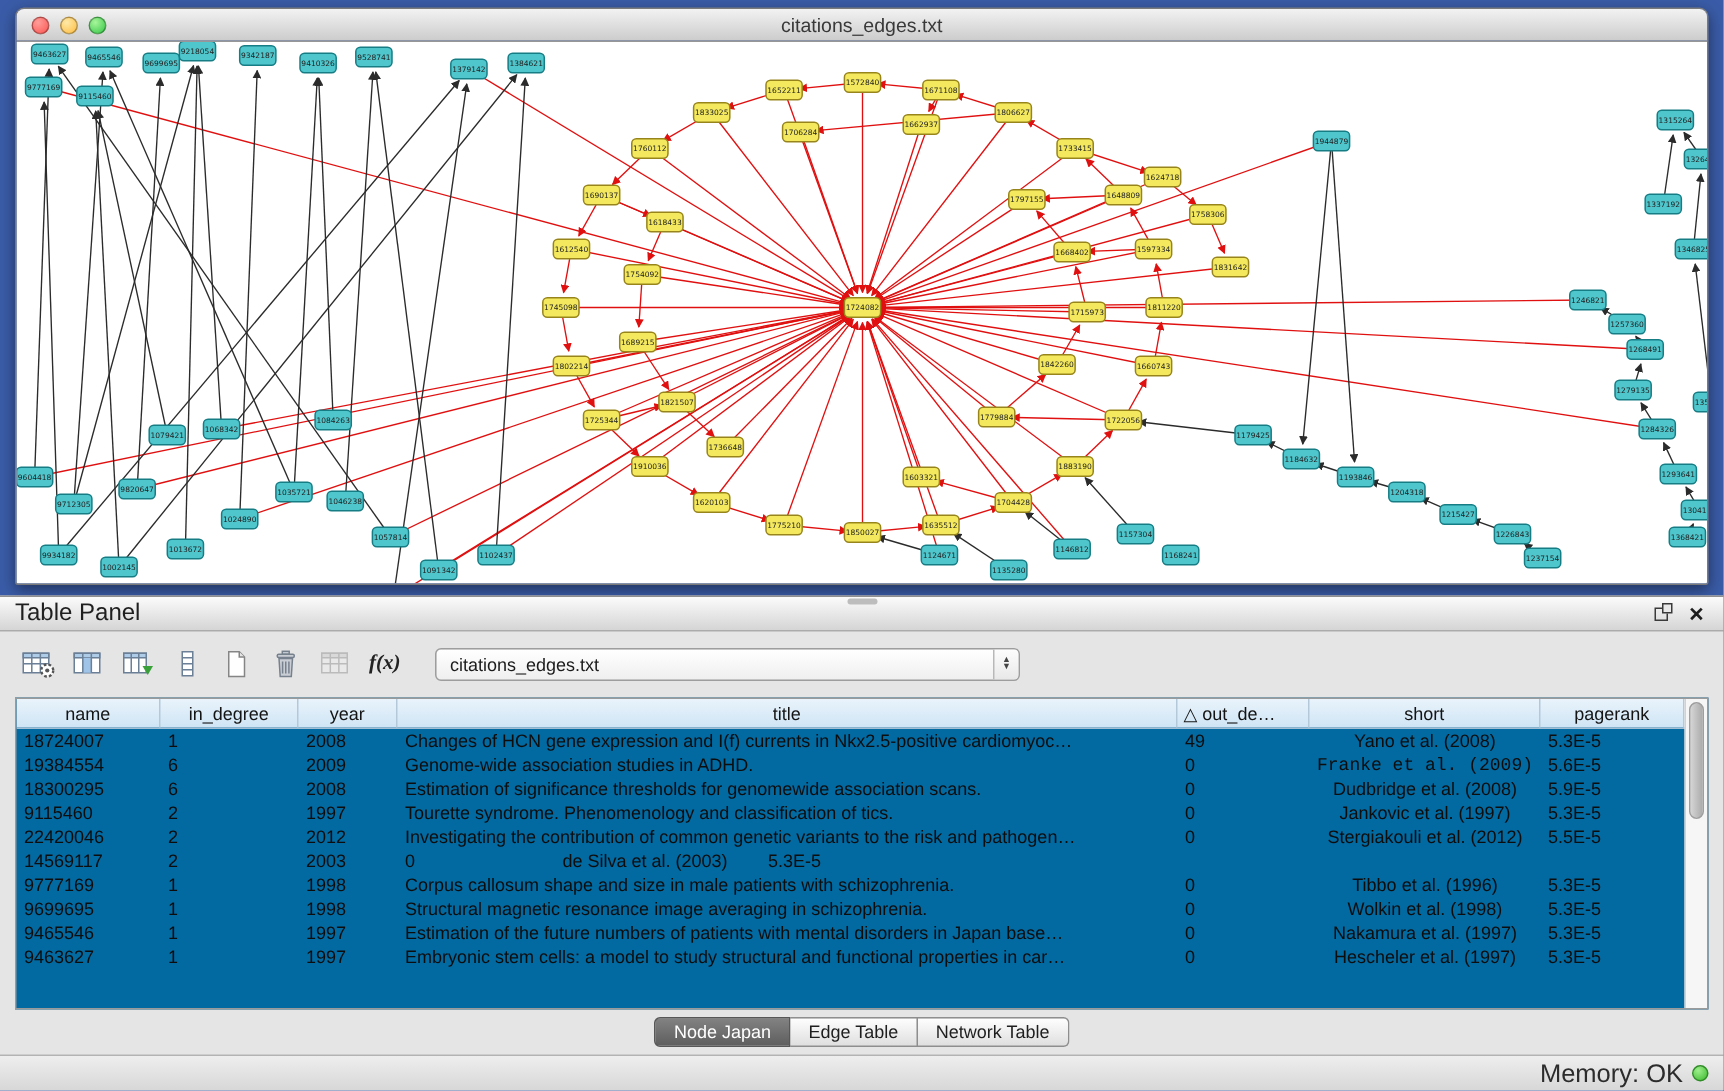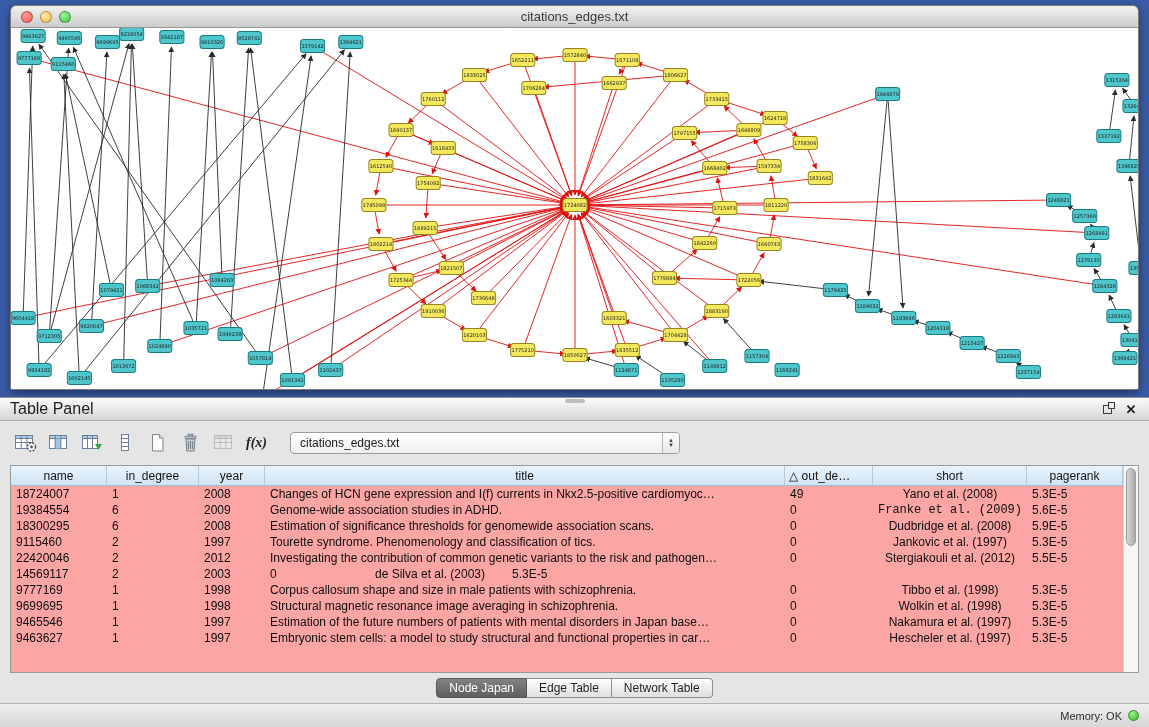--- a/index.html
+++ b/index.html
@@ -43,21 +43,21 @@
   .fx-glyph { font-family:"Liberation Serif", serif; font-style:italic; font-weight:bold;
               font-size:14px; color:#222; }
   .combo { margin-left:14px; width:390px; height:22px; background:linear-gradient(#ffffff,#efefef);
            border:1px solid #9d9d9d; border-radius:4px; display:flex; align-items:center;
            padding-left:9px; overflow:hidden; }
   .combo-label { flex:1; font-size:12px; color:#1b1b1b; }
   .combo-arrows { width:17px; height:100%; border-left:1px solid #b8b8b8;
                   display:flex; flex-direction:column; align-items:center; justify-content:center;
                   font-size:6px; line-height:5px; color:#444; background:linear-gradient(#fdfdfd,#e8e8e8); }
 
-  .table-wrap { flex:1; background:#fca5a5; border:1px solid #9a9a9a; display:flex; flex-direction:column;
+  .table-wrap { flex:1; background:#0369a1; border:1px solid #9a9a9a; display:flex; flex-direction:column;
                 position:relative; overflow:hidden; }
   .thead { display:flex; height:20px; flex:0 0 20px; background:linear-gradient(#e9f3fb,#cfe5f5);
            border-bottom:1px solid #a3bdd2; padding-right:15px; }
   .th { font-size:12px; color:#141414; display:flex; align-items:center; justify-content:center;
         border-right:1px solid #b3c9da; padding:0 4px; overflow:hidden; white-space:nowrap; }
   .tbody { flex:1; overflow:hidden; padding-right:15px; }
   .tr { display:flex; height:16px; }
   .td { font-size:12px; color:#0d0d0d; display:flex; align-items:center; padding:0 5px;
         white-space:nowrap; overflow:hidden; }
   .vscroll { position:absolute; top:0; right:0; bottom:0; width:15px; background:#f6f6f6;
@@ -68,21 +68,21 @@
   .tabs { height:30px; flex:0 0 30px; display:flex; align-items:center; justify-content:center; }
   .tab { height:20px; padding:0 12px; font-size:12px; display:flex; align-items:center;
          border:1px solid #8e8e8e; background:linear-gradient(#fefefe,#dfdfdf); color:#1e1e1e; }
   .tab + .tab { border-left:none; }
   .tab:first-child { border-radius:4px 0 0 4px; }
   .tab:last-child { border-radius:0 4px 4px 0; }
   .tab.selected { background:linear-gradient(#828282,#5e5e5e); color:#ffffff; border-color:#575757; }
 
   .statusbar { height:24px; background:linear-gradient(#eeeeee,#d7d7d7); border-top:1px solid #b3b3b3;
                display:flex; align-items:center; justify-content:flex-end; gap:6px; padding:0 10px; }
-  .mem-label { font-size:11px; color:#2c2c2c; }
+  .mem-label { font-size:17px; color:#2c2c2c; }
   .mem-dot { width:11px; height:11px; border-radius:50%; border:1px solid #2f8c26;
              background:radial-gradient(circle at 35% 30%, #9df08b, #3cb82e); }
 </style>
 </head>
 <body>
 
 <div>
 
   <div class="network-area">
     <div class="mac-window">
@@ -782,21 +782,21 @@
             <div class="td" style="width: 88px; flex: 0 0 88px; justify-content: flex-start;">0</div>
             <div class="td" style="width: 154px; flex: 0 0 154px; justify-content: center;">de Silva et al. (2003)</div>
             <div class="td" style="width: 96px; flex: 0 0 96px; justify-content: flex-start;">5.3E-5</div>
           </div>
           <div class="tr">
             <div class="td" style="width: 96px; flex: 0 0 96px; justify-content: flex-start;">9777169</div>
             <div class="td" style="width: 92px; flex: 0 0 92px; justify-content: flex-start;">1</div>
             <div class="td" style="width: 66px; flex: 0 0 66px; justify-content: flex-start;">1998</div>
             <div class="td" style="flex: 1 1 0%; justify-content: flex-start;">Corpus callosum shape and size in male patients with schizophrenia.</div>
             <div class="td" style="width: 88px; flex: 0 0 88px; justify-content: flex-start;">0</div>
-            <div class="td" style="width: 154px; flex: 0 0 154px; justify-content: center;">Tibbo et al. (1998)</div>
+            <div class="td" style="width: 154px; flex: 0 0 154px; justify-content: center;">Tibbo et al. (1996)</div>
             <div class="td" style="width: 96px; flex: 0 0 96px; justify-content: flex-start;">5.3E-5</div>
           </div>
           <div class="tr">
             <div class="td" style="width: 96px; flex: 0 0 96px; justify-content: flex-start;">9699695</div>
             <div class="td" style="width: 92px; flex: 0 0 92px; justify-content: flex-start;">1</div>
             <div class="td" style="width: 66px; flex: 0 0 66px; justify-content: flex-start;">1998</div>
             <div class="td" style="flex: 1 1 0%; justify-content: flex-start;">Structural magnetic resonance image averaging in schizophrenia.</div>
             <div class="td" style="width: 88px; flex: 0 0 88px; justify-content: flex-start;">0</div>
             <div class="td" style="width: 154px; flex: 0 0 154px; justify-content: center;">Wolkin et al. (1998)</div>
             <div class="td" style="width: 96px; flex: 0 0 96px; justify-content: flex-start;">5.3E-5</div>

